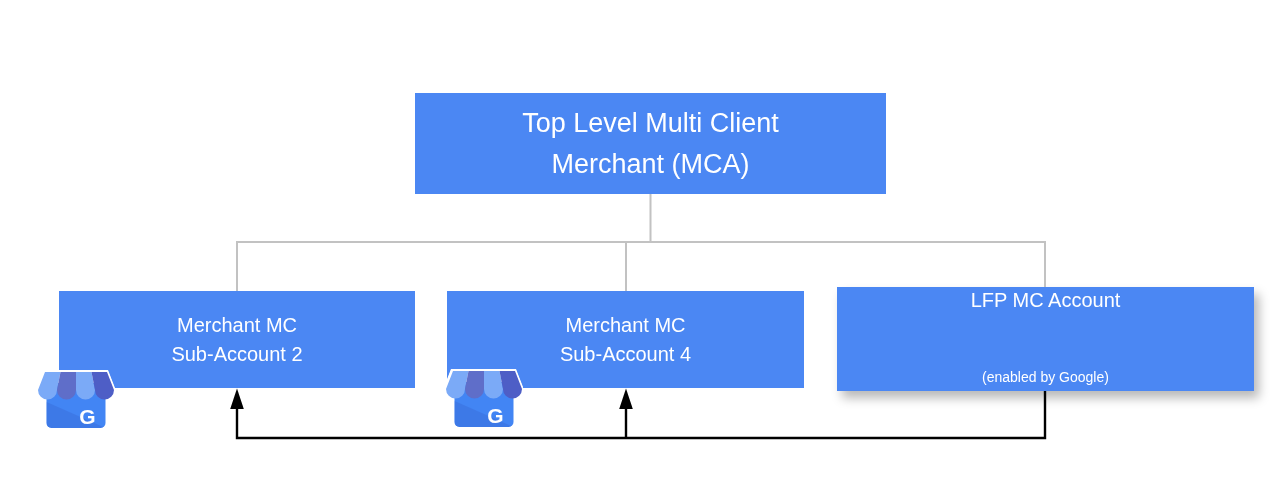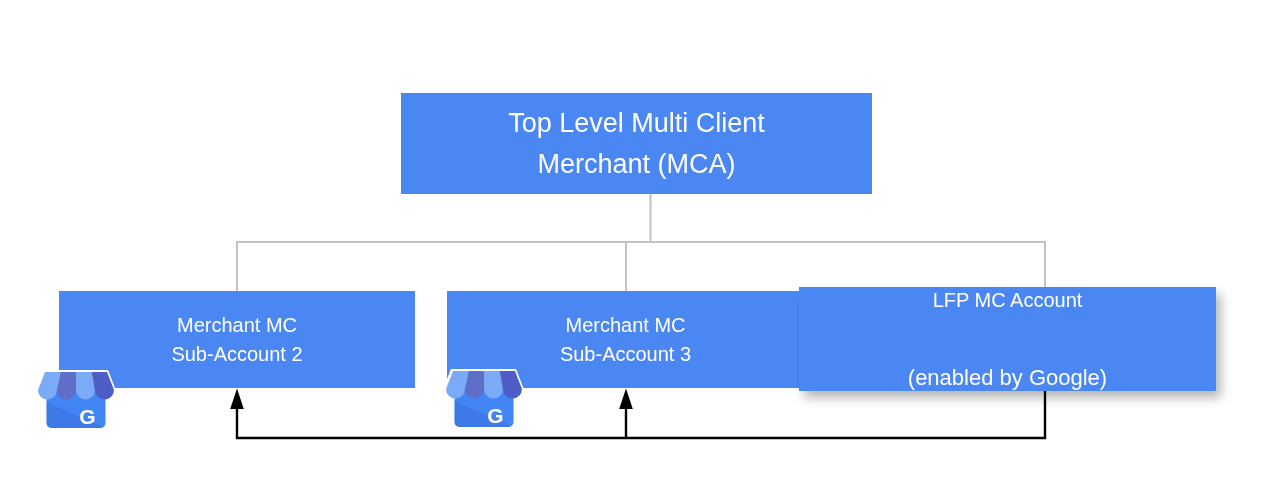--- a/index.html
+++ b/index.html
@@ -6,26 +6,26 @@
   .canvas {
     position:relative; width:1286px; height:501px; background:#ffffff;
     font-family:"Liberation Sans", sans-serif; overflow:hidden;
   }
   .wires { position:absolute; left:0; top:0; width:1286px; height:501px; z-index:2; pointer-events:none; }
   .node {
     position:absolute; background:#4B87F3; color:#ffffff; z-index:1;
     display:flex; flex-direction:column; align-items:center; justify-content:center;
     text-align:center;
   }
-  .node.top  { left:401px; top:93px;  width:471px; height:101px; font-size:27px; line-height:41px; }
+  .node.top  { left:415px; top:93px;  width:471px; height:101px; font-size:27px; line-height:41px; }
   .node.c1   { left:59px;  top:291px; width:356px; height:97px;  font-size:20px; line-height:29px; }
   .node.c2   { left:447px; top:291px; width:357px; height:97px;  font-size:20px; line-height:29px; }
-  .node.c3   { left:799px; top:287px; width:417px; height:104px; font-size:20px; line-height:29px;
+  .node.c3   { left:837px; top:287px; width:417px; height:104px; font-size:20px; line-height:29px;
                box-shadow:5px 7px 10px rgba(0,0,0,0.28); }
-  .node.c3 .sub { font-size:22px;margin-top:48px; }
+  .node.c3 .sub { font-size:14px;margin-top:48px; }
   .gbp {
     position:absolute; z-index:3;
     filter: drop-shadow(1.5px 0 0 #fff) drop-shadow(-1.5px 0 0 #fff)
             drop-shadow(0 1.5px 0 #fff) drop-shadow(0 -1.5px 0 #fff);
   }
   .gbp.a { left:38px;  top:363px; }
   .gbp.b { left:446px; top:362px; }
 </style>
 </head>
 <body>
@@ -44,21 +44,21 @@
     <div>Merchant (MCA)</div>
   </div>
 
   <div class="node c1">
     <div>Merchant MC</div>
     <div>Sub-Account 2</div>
   </div>
 
   <div class="node c2">
     <div>Merchant MC</div>
-    <div>Sub-Account 3</div>
+    <div>Sub-Account 4</div>
   </div>
 
   <div class="node c3">
     <div>LFP MC Account</div>
     <div class="sub">(enabled by Google)</div>
   </div>
 
   <svg class="gbp a" width="76" height="68" viewBox="0 0 76 68">
     <defs>
         <clipPath id="bclipA">

